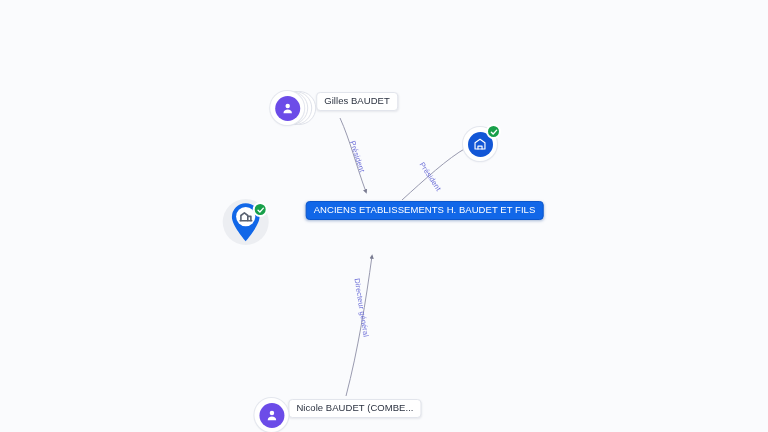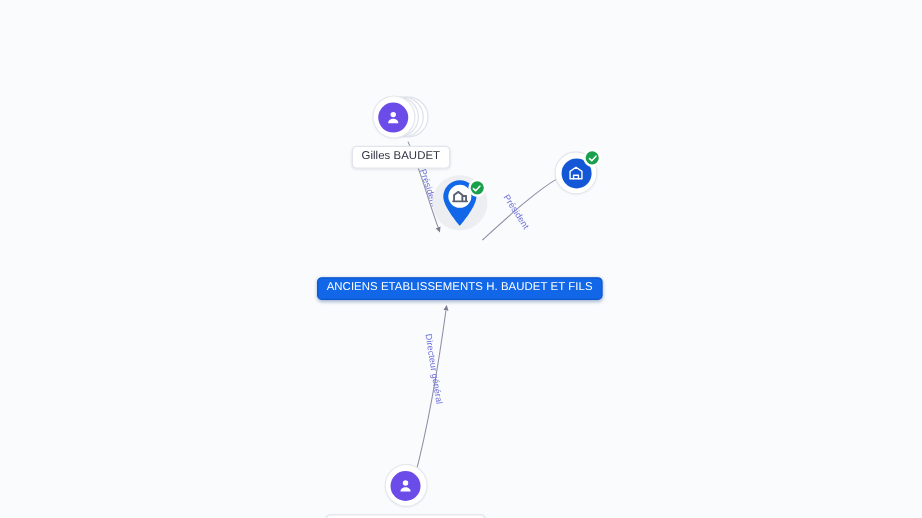--- a/index.html
+++ b/index.html
@@ -27,22 +27,22 @@
     left: 0; top: 0;
     width: 768px;
     height: 432px;
   }
 
   
   .node {
     position: absolute;
     transform: translate(-50%, -50%);
     display: flex;
-    flex-direction: column;
-    align-items: center;
+    flex-direction: row;
+    align-items: flex-start;
   }
 
   
   .avatar-wrap {
     position: relative;
     width: 46px;
     height: 40px;
   }
   .stack-card {
     position: absolute;
@@ -227,21 +227,21 @@
         </svg>
       </div>
       <div class="badge-check" style="right:-4px; top:-3px;">
         <svg width="8" height="8" viewBox="0 0 24 24" fill="none" stroke="#ffffff" stroke-width="4" stroke-linecap="round" stroke-linejoin="round">
           <path d="M4 12.5l5.5 5.5L20 6.5"></path>
         </svg>
       </div>
     </div>
   </div>
 
-  <div class="node" style="left:383px; top:198px;gap:37px;">
+  <div class="node" style="left:383px; top:222px;gap:37px;">
     <div class="pin-halo">
       <div class="pin-shape">
         <svg width="34" height="42" viewBox="0 0 34 42">
           <path d="M17 41.2 C 17 41.2 3.2 25.6 3.2 17 A 13.8 13.8 0 1 1 30.8 17 C 30.8 25.6 17 41.2 17 41.2 Z" fill="#1167e8"></path>
           <circle cx="17" cy="16.6" r="9.6" fill="#ffffff"></circle>
           <g fill="none" stroke="#5a6372" stroke-width="1.6" stroke-linecap="round" stroke-linejoin="round">
             <path d="M12.2 20.6v-5.1l3.5-2.6 3.4 2.6"></path>
             <path d="M19.1 20.6v-4.2h3.1v4.2"></path>
             <path d="M11.4 20.8h11.6"></path>
           </g>

